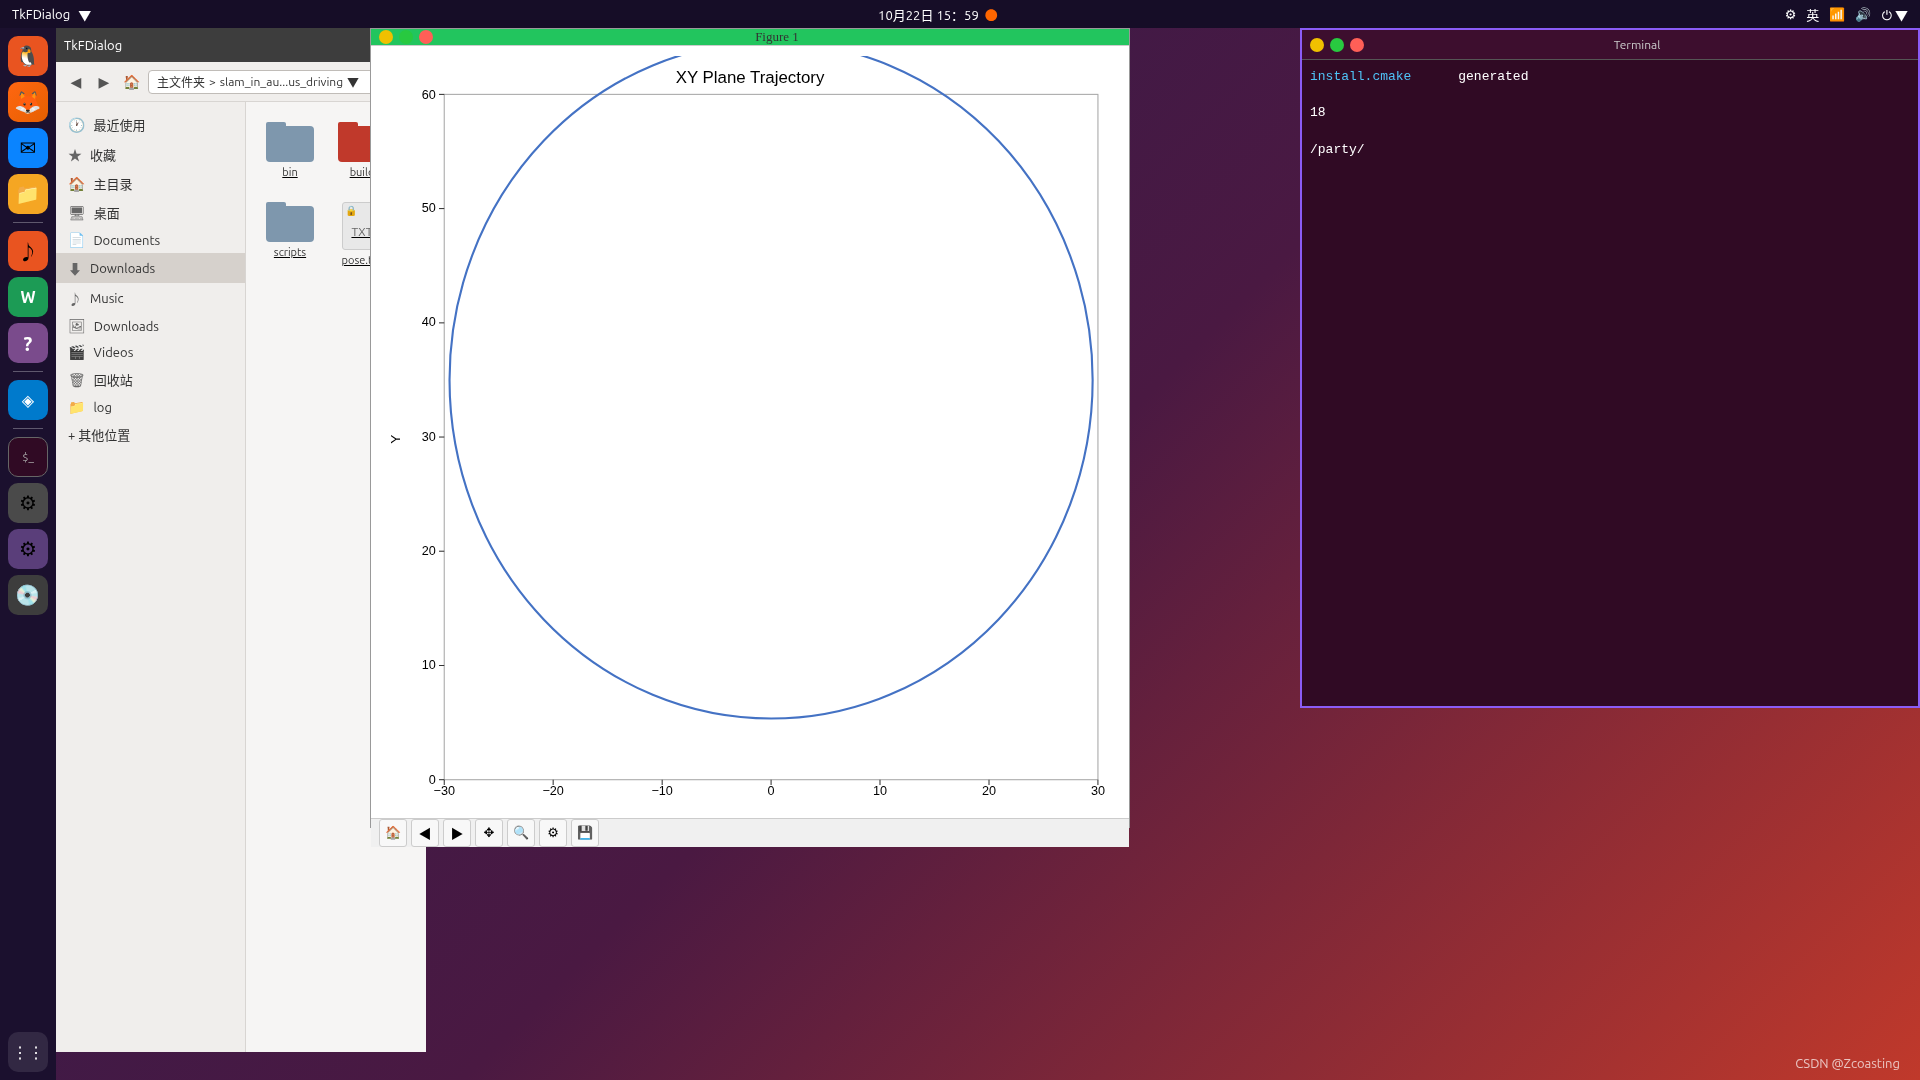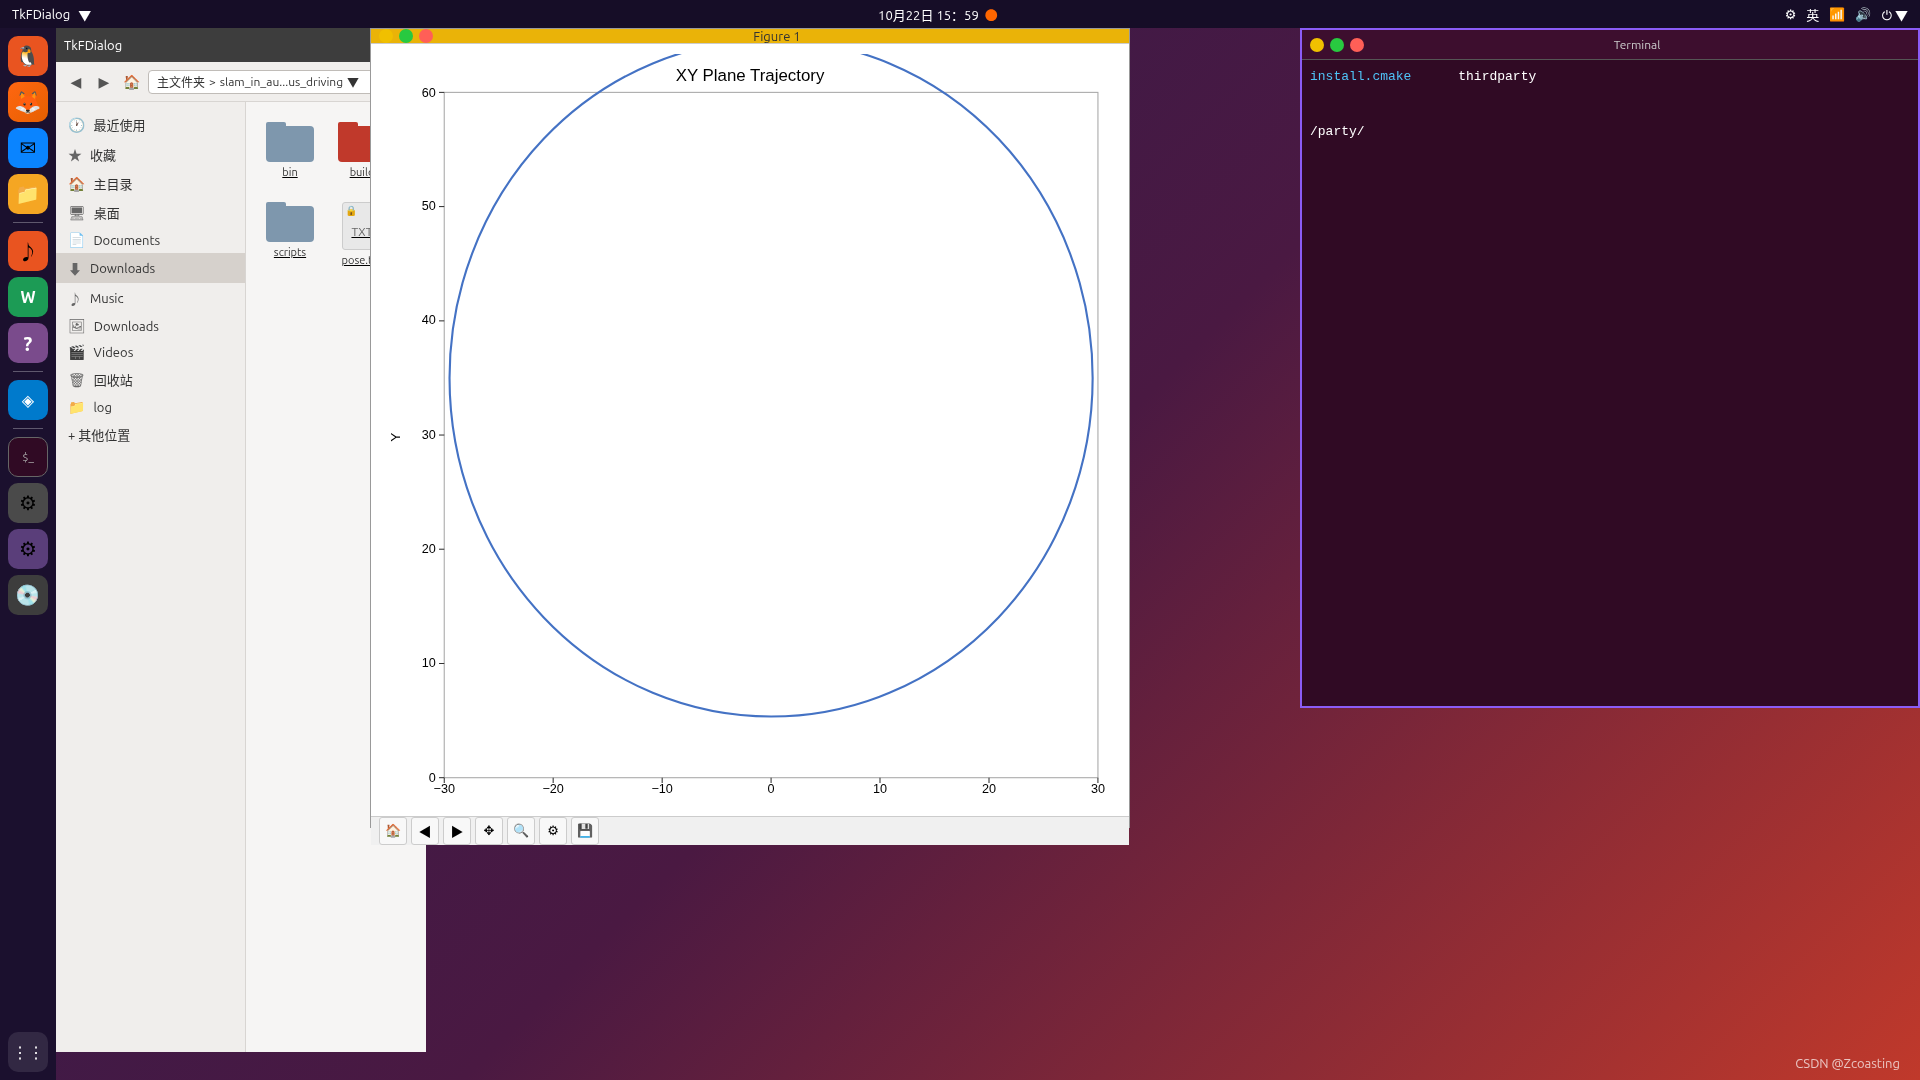--- a/index.html
+++ b/index.html
@@ -247,26 +247,27 @@
       width: 760px;
       height: 800px;
       background: #f0f0f0;
       border: 1px solid #999;
       display: flex;
       flex-direction: column;
       z-index: 20;
     }
     .figure-titlebar {
       height: 30px;
-      background: #eab308;
+      background: #22c55e;
       border-bottom: 1px solid #ccc;
       display: flex;
       align-items: center;
       justify-content: space-between;
       padding: 0 8px;
+      font-family: Liberation Serif, serif;
     }
     .figure-title {
       font-size: 13px;
       color: #333;
       flex: 1;
       text-align: center;
     }
     .win-btn {
       width: 14px;
       height: 14px;
@@ -571,23 +572,26 @@
       <button class="win-btn minimize"></button>
       <button class="win-btn maximize"></button>
       <button class="win-btn close"></button>
     </div>
     <span class="terminal-title">Terminal</span>
   </div>
   <div class="terminal-content">
     <div class="term-line">
       <span class="term-cyan">install.cmake</span>
       &nbsp;&nbsp;&nbsp;&nbsp;
-      <span class="term-white">thirdparty</span>
+      <span class="term-white">generated</span>
     </div>
     <div class="term-line">&nbsp;</div>
+    <div class="term-line">
+      <span class="term-white">18</span>
+    </div>
     <div class="term-line">&nbsp;</div>
     <div class="term-line">
       <span class="term-white">/party/</span>
     </div>
   </div>
 </div>
 
 <div class="figure-window">
   <div class="figure-titlebar">
     <div class="win-controls">

